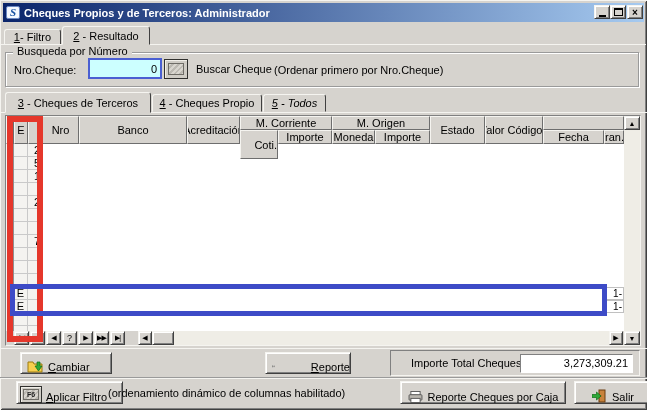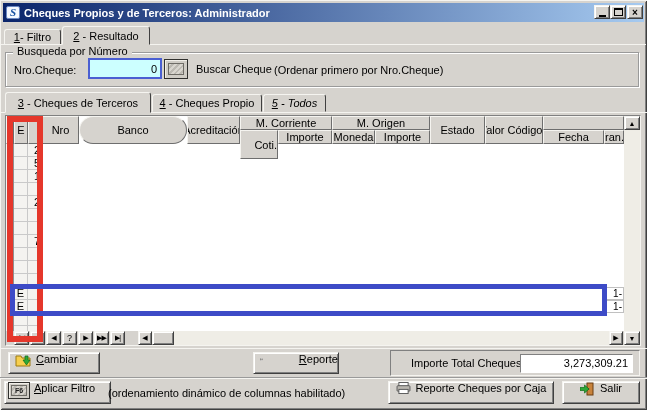--- a/index.html
+++ b/index.html
@@ -36,21 +36,21 @@
   .sbtrack{background:#efede6;}
   .sbarrow{display:flex;align-items:center;justify-content:center;font-size:7px;}
   
   #red-box{left:7px;top:116px;width:36px;height:226px;border:6px solid #e5372b;pointer-events:none;z-index:50;}
   #blue-box{left:10px;top:284px;width:597px;height:32px;border:5px solid #3d4bc7;pointer-events:none;z-index:50;}
   
   .keycap{width:24px;height:20px;background:#cfccc5;border:1px solid #30302e;box-shadow:inset 1px 1px 0 #f1efe9;
           display:flex;align-items:center;justify-content:center;}
   .keycap .inner{width:16px;height:12px;border:1px solid #6e6c66;background:repeating-linear-gradient(135deg,#d8d5ce 0 2px,#bcb9b2 2px 4px);
           display:flex;align-items:center;justify-content:center;font-size:7px;font-weight:bold;color:#222;}
-  .footbtn{display:flex;align-items:flex-start;gap:5px;padding-left:6px;font-size:11px;}
+  .footbtn{display:flex;align-items:flex-end;gap:5px;padding-left:6px;font-size:11px;margin-left:12px;}
   #cheque-input{background:#ccffff;border:2px solid #4a5fd2;text-align:right;padding-right:3px;font-size:11px;outline:none;}
 </style>
 </head>
 <body>
 
 <div id="win">
 
   <div id="titlebar" class="abs">
     <div id="app-icon">S</div>
     <div id="title-text">Cheques Propios y de Terceros: Administrador</div>
@@ -103,21 +103,21 @@
 
     <div class="hcell" style="left:8px;top:0;width:14px;height:28px;">
         <span>E</span>
       </div>
     <div class="hcell" style="left:22px;top:0;width:14px;height:28px;">
         <span></span>
       </div>
     <div class="hcell" style="left:36px;top:0;width:37px;height:28px;">
         <span>Nro</span>
       </div>
-    <div class="hcell" style="left:73px;top:0;width:108px;height:28px;border-radius:14px;">
+    <div class="hcell" style="left:73px;top:0;width:108px;height:28px;">
         <span>Banco</span>
       </div>
     <div class="hcell" style="left:181px;top:0;width:53px;height:28px;">
         <span>Acreditación</span>
       </div>
     <div class="hcell" style="left:424px;top:0;width:55px;height:28px;">
         <span>Estado</span>
       </div>
     <div class="hcell" style="left:479px;top:0;width:58px;height:28px;">
         <span style="position:relative;left:-3px;">Valor Código</span>

